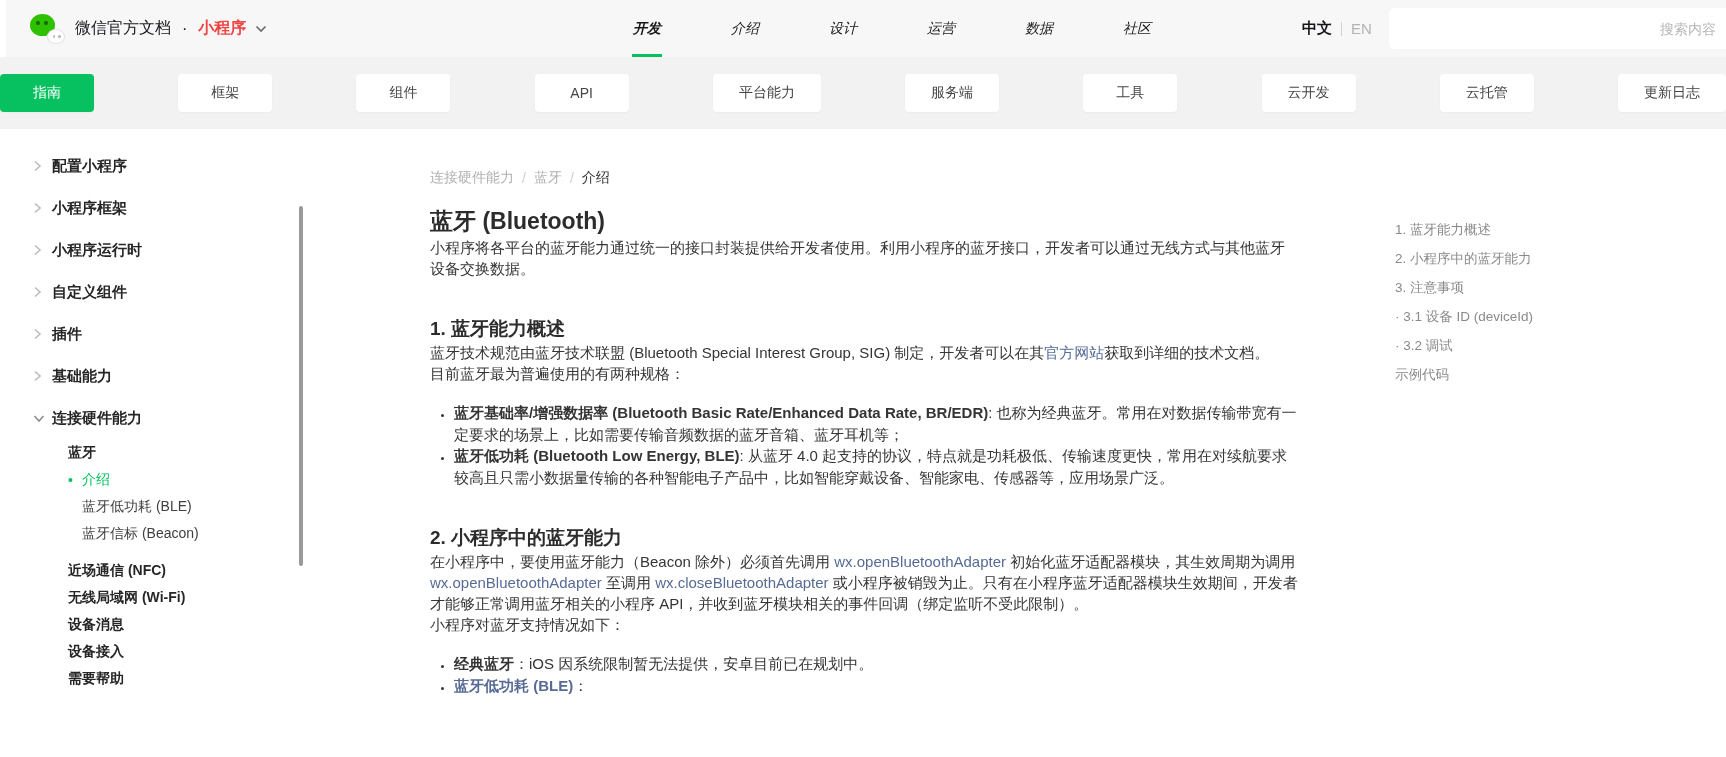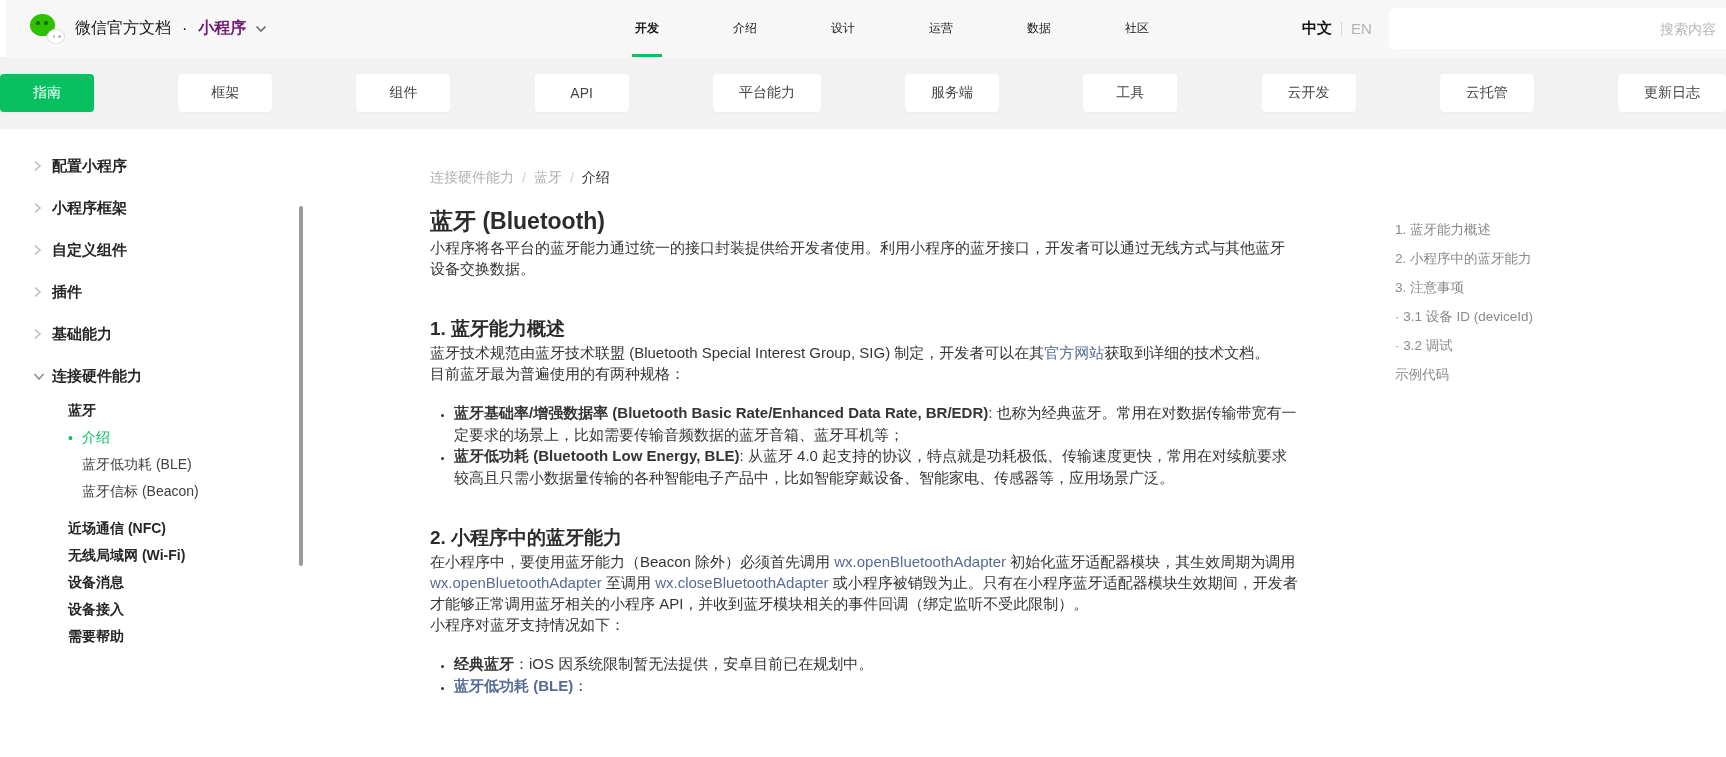--- a/index.html
+++ b/index.html
@@ -12,26 +12,26 @@
   .brand { position:absolute; left:24px; top:0; height:57px; display:flex; align-items:center; gap:9px; cursor:pointer; }
   .logo { position:relative; width:36px; height:30px; display:inline-block; }
   .bb { position:absolute; left:0; top:0; width:25px; height:22px; background:#2dc100; border-radius:50% 50% 48% 48%; }
   .bb::before,.bb::after { content:""; position:absolute; top:7px; width:3.5px; height:4.5px; background:#166a02; border-radius:50%; }
   .bb::before { left:6px; } .bb::after { left:14px; }
   .bs { position:absolute; right:1px; bottom:0; width:18px; height:15px; background:#fff; border:1px solid #e3e3e3; border-radius:50% 50% 48% 48%; }
   .bs::before,.bs::after { content:""; position:absolute; top:5px; width:2.5px; height:3.5px; background:#b9b9b9; border-radius:50%; }
   .bs::before { left:4.5px; } .bs::after { left:10px; }
   .brand-title { font-size:16px; color:#14161a; }
   .brand-dot { font-size:16px; color:#14161a; margin:0 2px; }
-  .brand-product { font-size:16px; font-weight:700; color:#701a75; }
+  .brand-product { font-size:16px; font-weight:700; color:#ef4444; }
   .chev { display:inline-flex; align-items:center; }
 
   .hnav { position:absolute; left:592px; top:0; height:57px; display:flex; }
   .hnav-item { width:98px; height:57px; display:flex; align-items:center; justify-content:center;
-    font-size:12px; color:#1a1a1a; cursor:pointer; position:relative; }
+    font-size:14px; color:#1a1a1a; cursor:pointer; position:relative;font-style:italic; }
   .hnav-item.active { font-weight:700; }
   .hnav-item.active::after { content:""; position:absolute; left:50%; transform:translateX(-50%);
     bottom:0; width:30px; height:3px; background:#07c160; }
 
   .lang { position:absolute; left:1296px; top:0; height:57px; display:flex; align-items:center; gap:9px; }
   .lang-zh { font-size:15px; font-weight:700; color:#14161a; cursor:pointer; }
   .lang-sep { width:1px; height:14px; background:#d4d4d4; }
   .lang-en { font-size:15px; color:#b3b3b3; cursor:pointer; }
   .search { position:absolute; left:1383px; top:8px; width:343px; height:41px; background:#fff;
     border:none; border-radius:6px 0 0 6px; padding:0 16px; font-size:14px; color:#333;
@@ -148,20 +148,28 @@
             </svg>
           </span>
         <span class="lbl">小程序框架</span>
       </div>
       <div class="side-item">
         <span class="arrow">
             <svg width="9" height="12" viewBox="0 0 9 12">
               <path d="M2 1.5 L7 6 L2 10.5" fill="none" stroke="#bcbcbc" stroke-width="1.6"></path>
             </svg>
           </span>
+        <span class="lbl">小程序运行时</span>
+      </div>
+      <div class="side-item">
+        <span class="arrow">
+            <svg width="9" height="12" viewBox="0 0 9 12">
+              <path d="M2 1.5 L7 6 L2 10.5" fill="none" stroke="#bcbcbc" stroke-width="1.6"></path>
+            </svg>
+          </span>
         <span class="lbl">自定义组件</span>
       </div>
       <div class="side-item">
         <span class="arrow">
             <svg width="9" height="12" viewBox="0 0 9 12">
               <path d="M2 1.5 L7 6 L2 10.5" fill="none" stroke="#bcbcbc" stroke-width="1.6"></path>
             </svg>
           </span>
         <span class="lbl">插件</span>
       </div>

